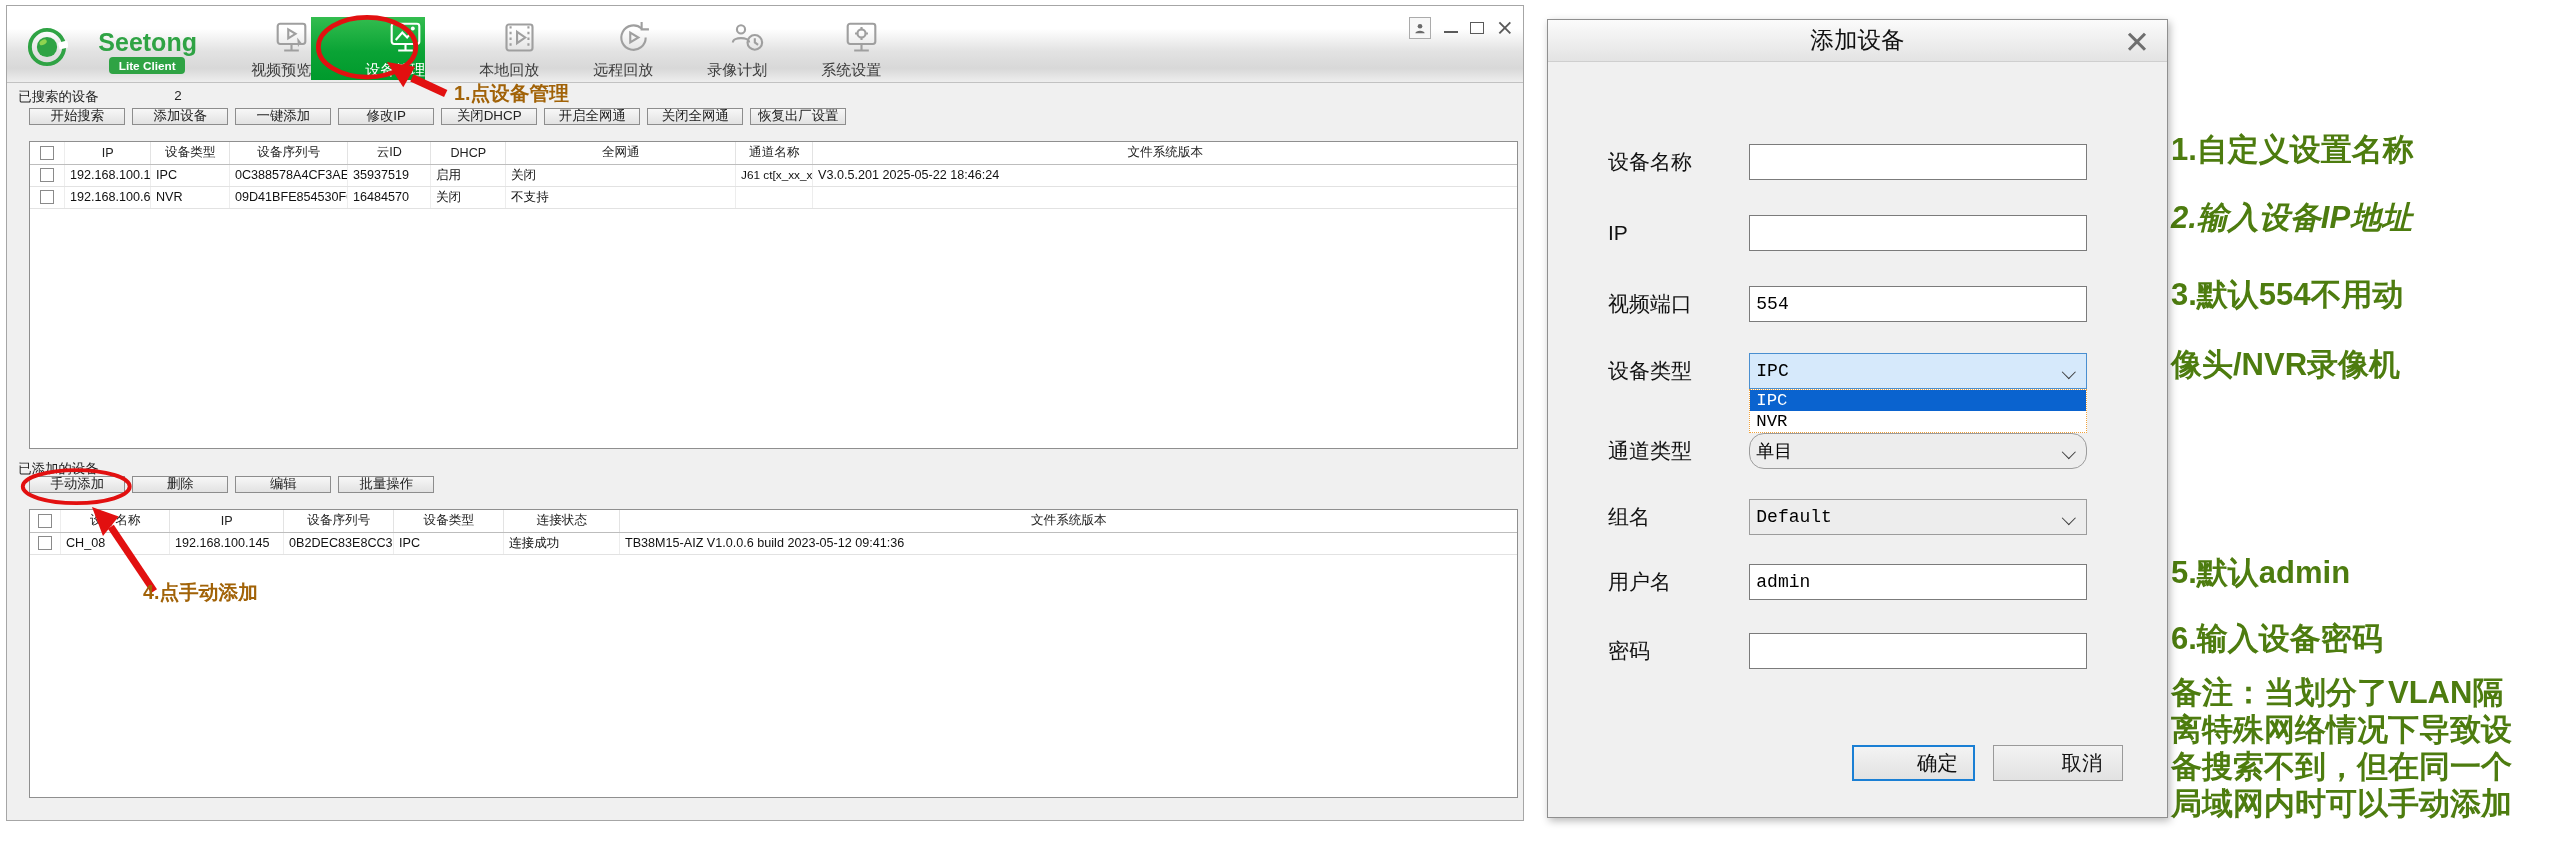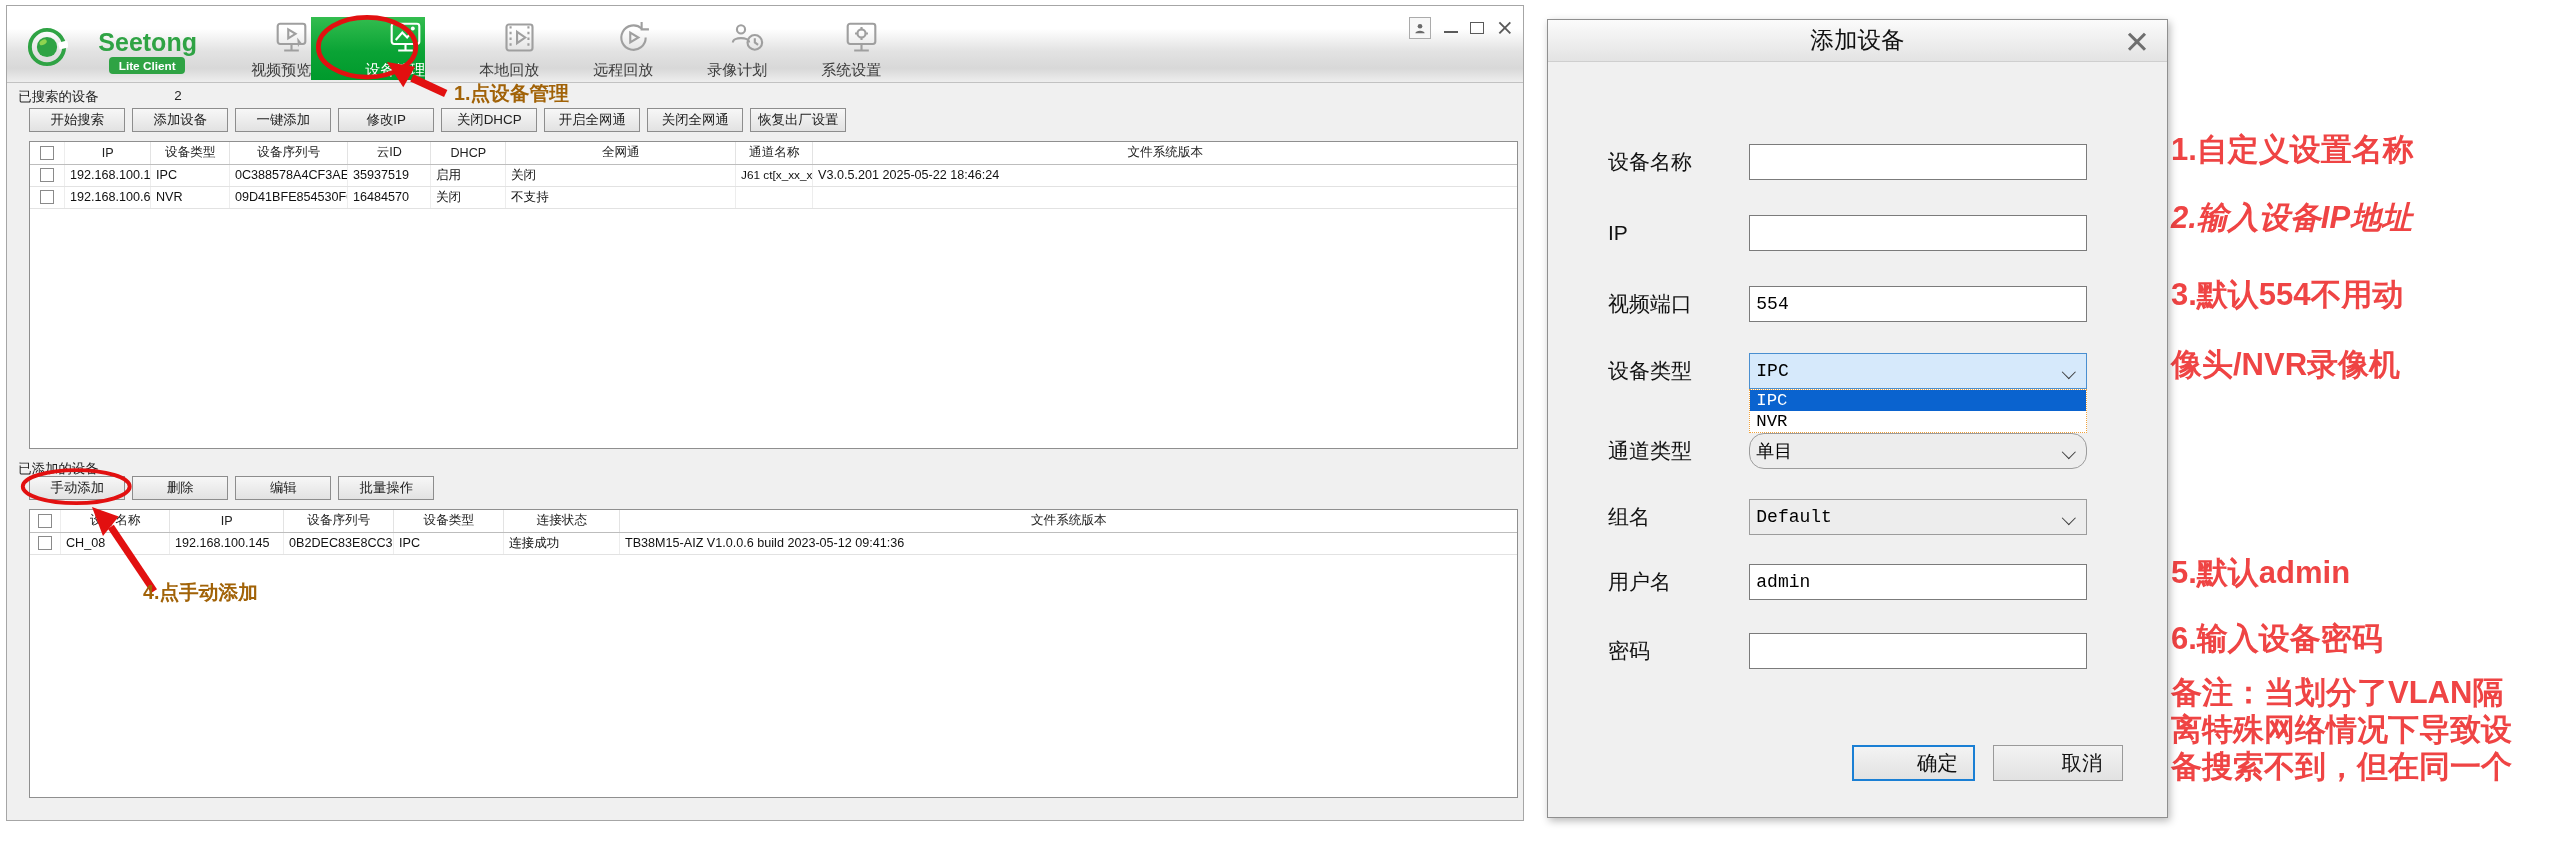--- a/index.html
+++ b/index.html
@@ -23,21 +23,21 @@
   .nav-item.active{background:linear-gradient(180deg,#33bd4f 0%,#0aa335 55%,#009a2c 100%);color:#ffffff;}
   .nav-item.active .nav-label{color:#ffffff;}
   .win-controls{position:absolute;right:11px;top:11px;display:flex;align-items:center;gap:12.6px;}
   .user-box{width:20.4px;height:20.4px;border:0.8px solid #ababab;background:#f7f7f7;display:flex;align-items:center;justify-content:center;}
   .wc-min{width:14px;height:2.4px;background:#5a5a5a;margin-top:7.9px;}
   .wc-max{width:11.8px;height:10.2px;border:1.6px solid #5a5a5a;background:transparent;}
 
   
   .sec-label{position:absolute;font-size:13.4px;color:#222;}
   .btn-row{position:absolute;display:flex;gap:7px;}
-  .btn{width:96px;height:24px;box-sizing:border-box;border:0.8px solid #8d8d8d;
+  .btn{width:96px;height:17px;box-sizing:border-box;border:0.8px solid #8d8d8d;
        background:linear-gradient(180deg,#f7f7f7,#e2e2e2);
        font-size:13.4px;color:#222;display:flex;align-items:center;justify-content:center;cursor:pointer;
        font-family:"Liberation Sans",sans-serif;}
   .table{position:absolute;left:22px;width:1489px;background:#ffffff;border:0.8px solid #8f8f8f;box-sizing:border-box;}
   .trow{display:grid;align-items:center;}
   .t1 .trow{grid-template-columns:35px 86px 79px 118px 83px 75px 230px 77px 1fr;}
   .t2 .trow{grid-template-columns:31px 109px 114px 110px 110px 116px 1fr;}
   .thead{height:22px;border-bottom:0.8px solid #bdbdbd;}
   .tdata{height:21px;border-bottom:0.8px solid #e2e2e2;}
   .th{font-size:12.6px;text-align:center;color:#222;border-right:0.8px solid #e3e3e3;height:100%;
@@ -74,21 +74,21 @@
          border:1.6px dotted #f0a23c;z-index:45;}
   .dopt{height:21px;display:flex;align-items:center;padding-left:6.3px;
         font-family:"Liberation Mono",monospace;font-size:17.3px;color:#000;cursor:pointer;}
   .dopt.sel{background:#0a63cf;color:#ffffff;}
   .dbtn{position:absolute;height:36px;box-sizing:border-box;font-size:20.4px;color:#111;
         background:linear-gradient(180deg,#f3f3f3,#e2e2e2);display:flex;align-items:center;justify-content:center;cursor:pointer;padding-left:48px;}
   .dbtn.ok{left:304px;width:123px;border:2.4px solid #1a7fd4;}
   .dbtn.cancel{left:445px;width:130px;border:0.8px solid #9a9a9a;}
 
   
-  .rstep{position:absolute;left:2171px;width:404px;font-size:31px;font-weight:bold;color:#ef4444;
+  .rstep{position:absolute;left:2171px;width:404px;font-size:31px;font-weight:bold;color:#4d7c0f;
          line-height:36px;white-space:nowrap;}
 </style>
 </head>
 <body>
 
 <div id="screen">
 
   <div class="app-window">
 
     <div class="titlebar">
@@ -337,16 +337,17 @@
   <div class="rstep" style="top:555px;">
     <div>5.默认admin</div>
   </div>
   <div class="rstep" style="top:621px;">
     <div>6.输入设备密码</div>
   </div>
   <div class="rstep" style="top:674px;line-height:37px;">
     <div>备注：当划分了VLAN隔</div>
     <div>离特殊网络情况下导致设</div>
     <div>备搜索不到，但在同一个</div>
+    <div>局域网内时可以手动添加</div>
   </div>
 
 </div>
 
 
 </body></html>

